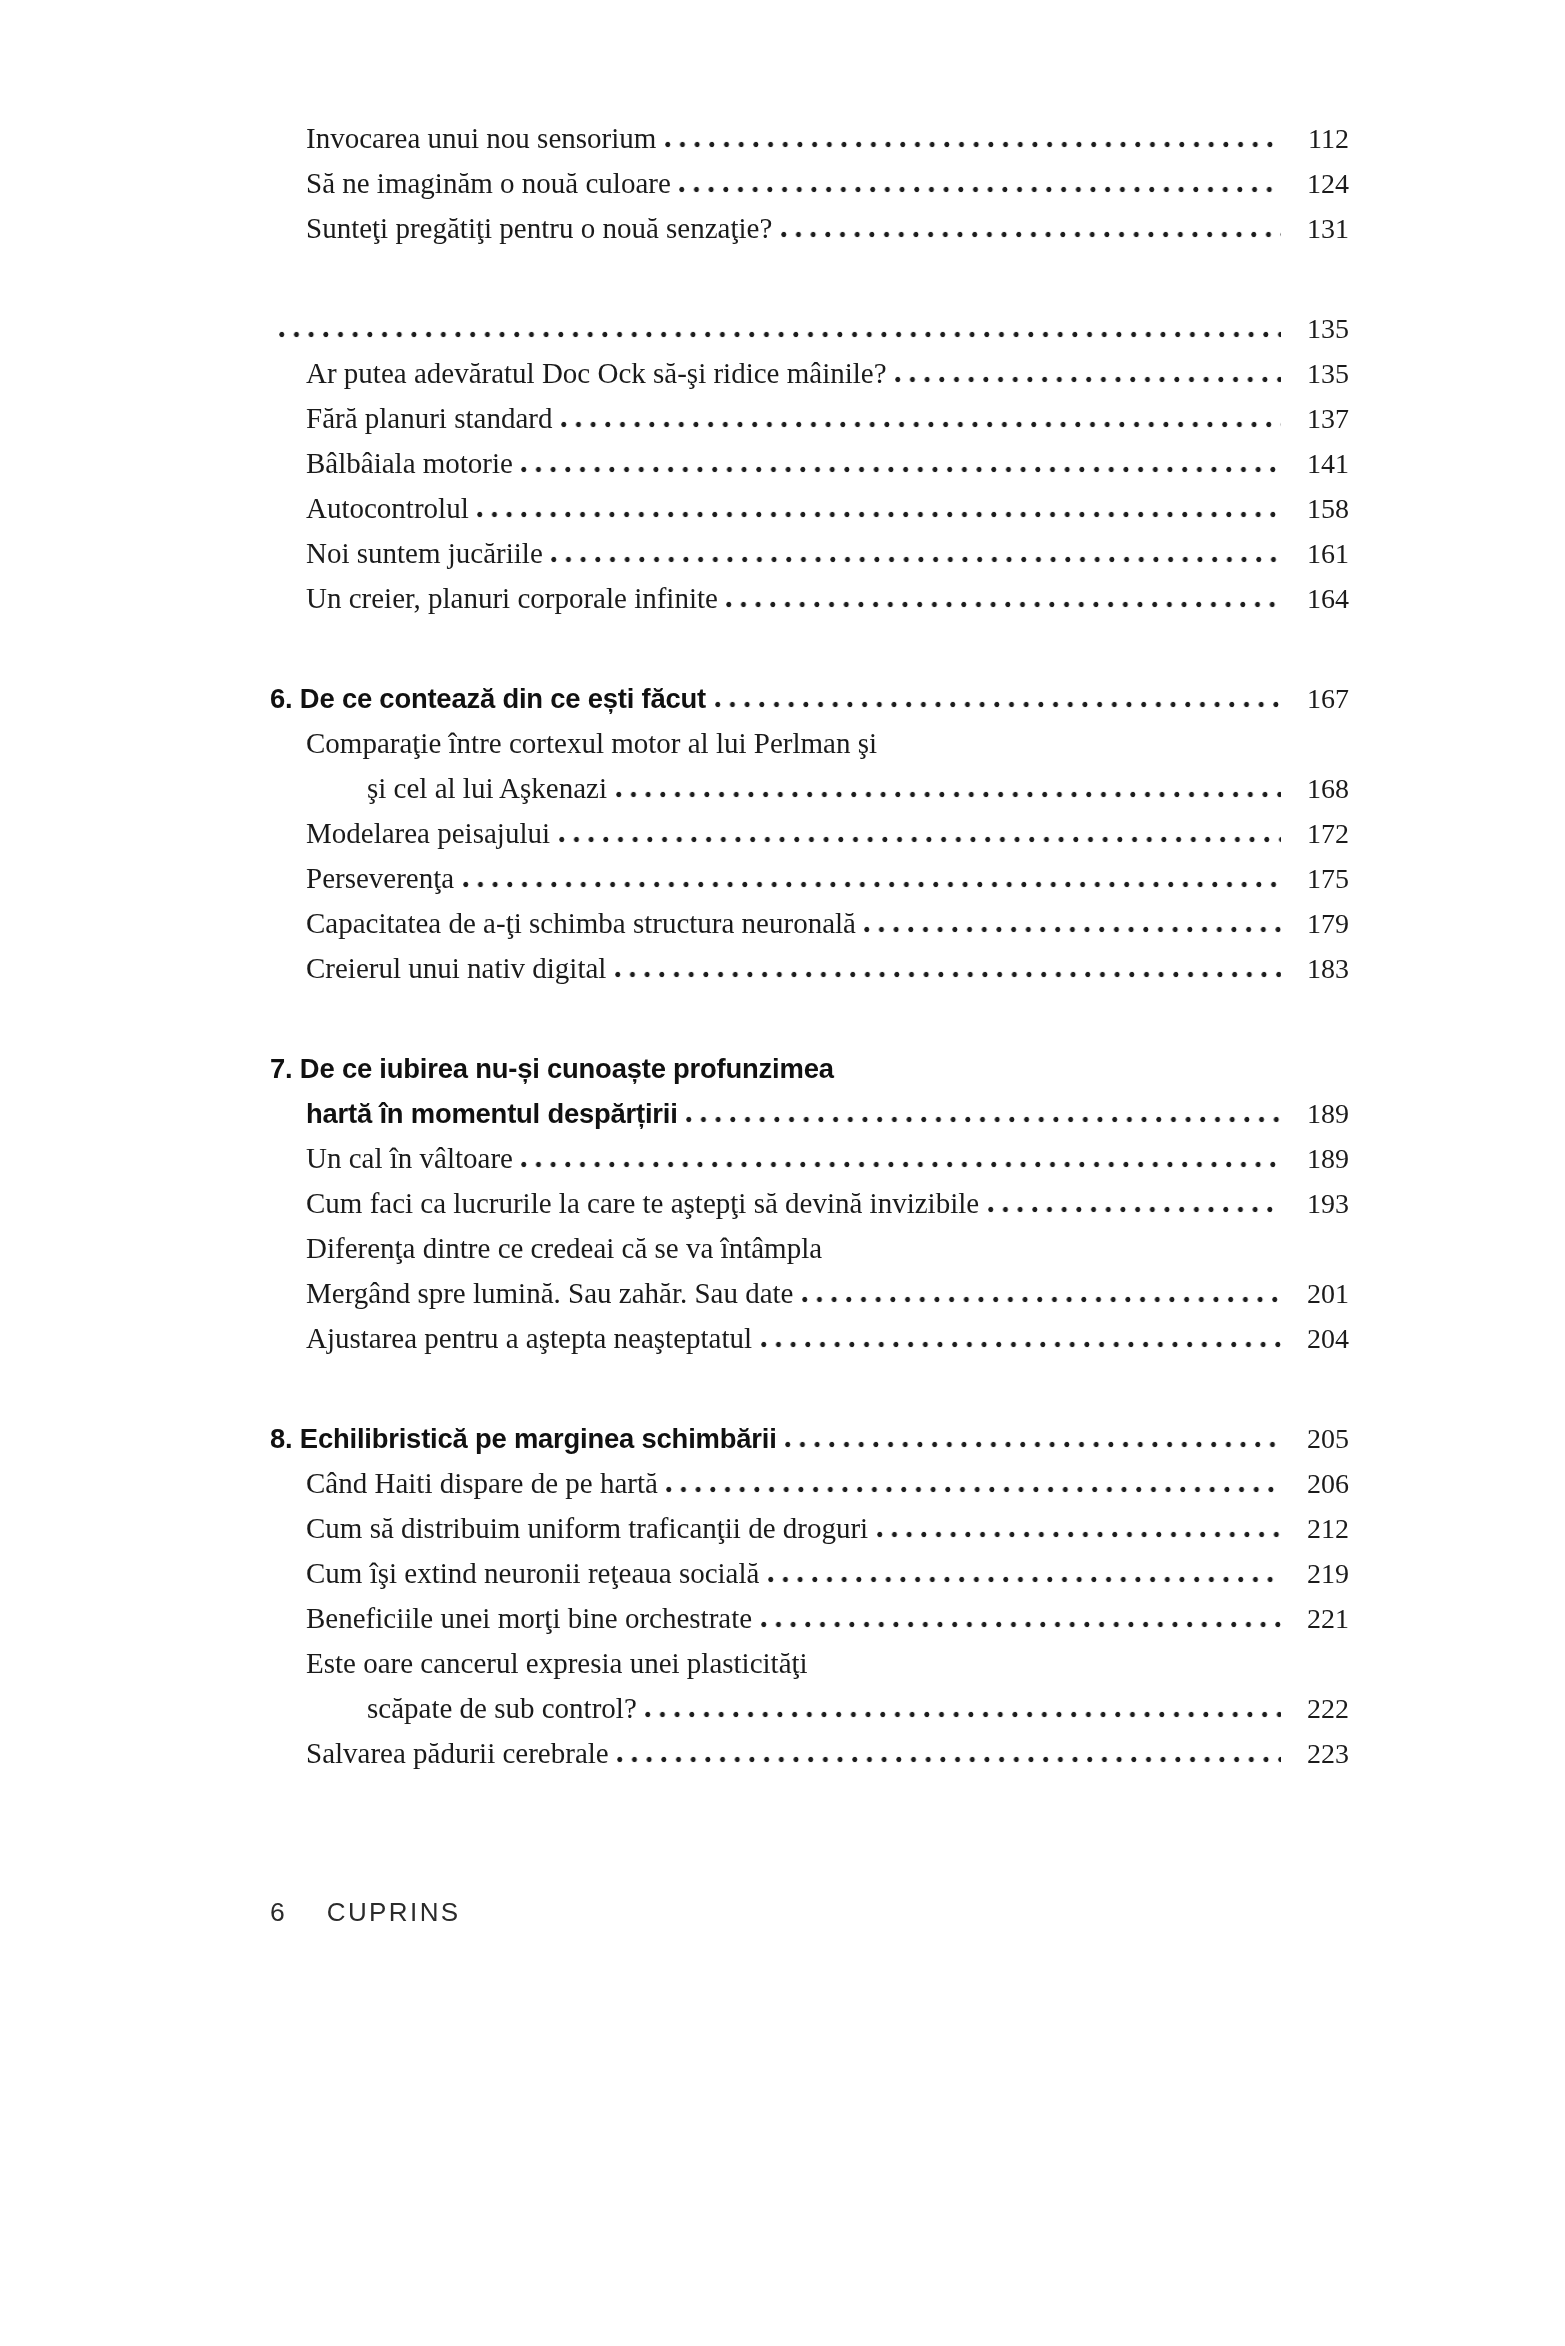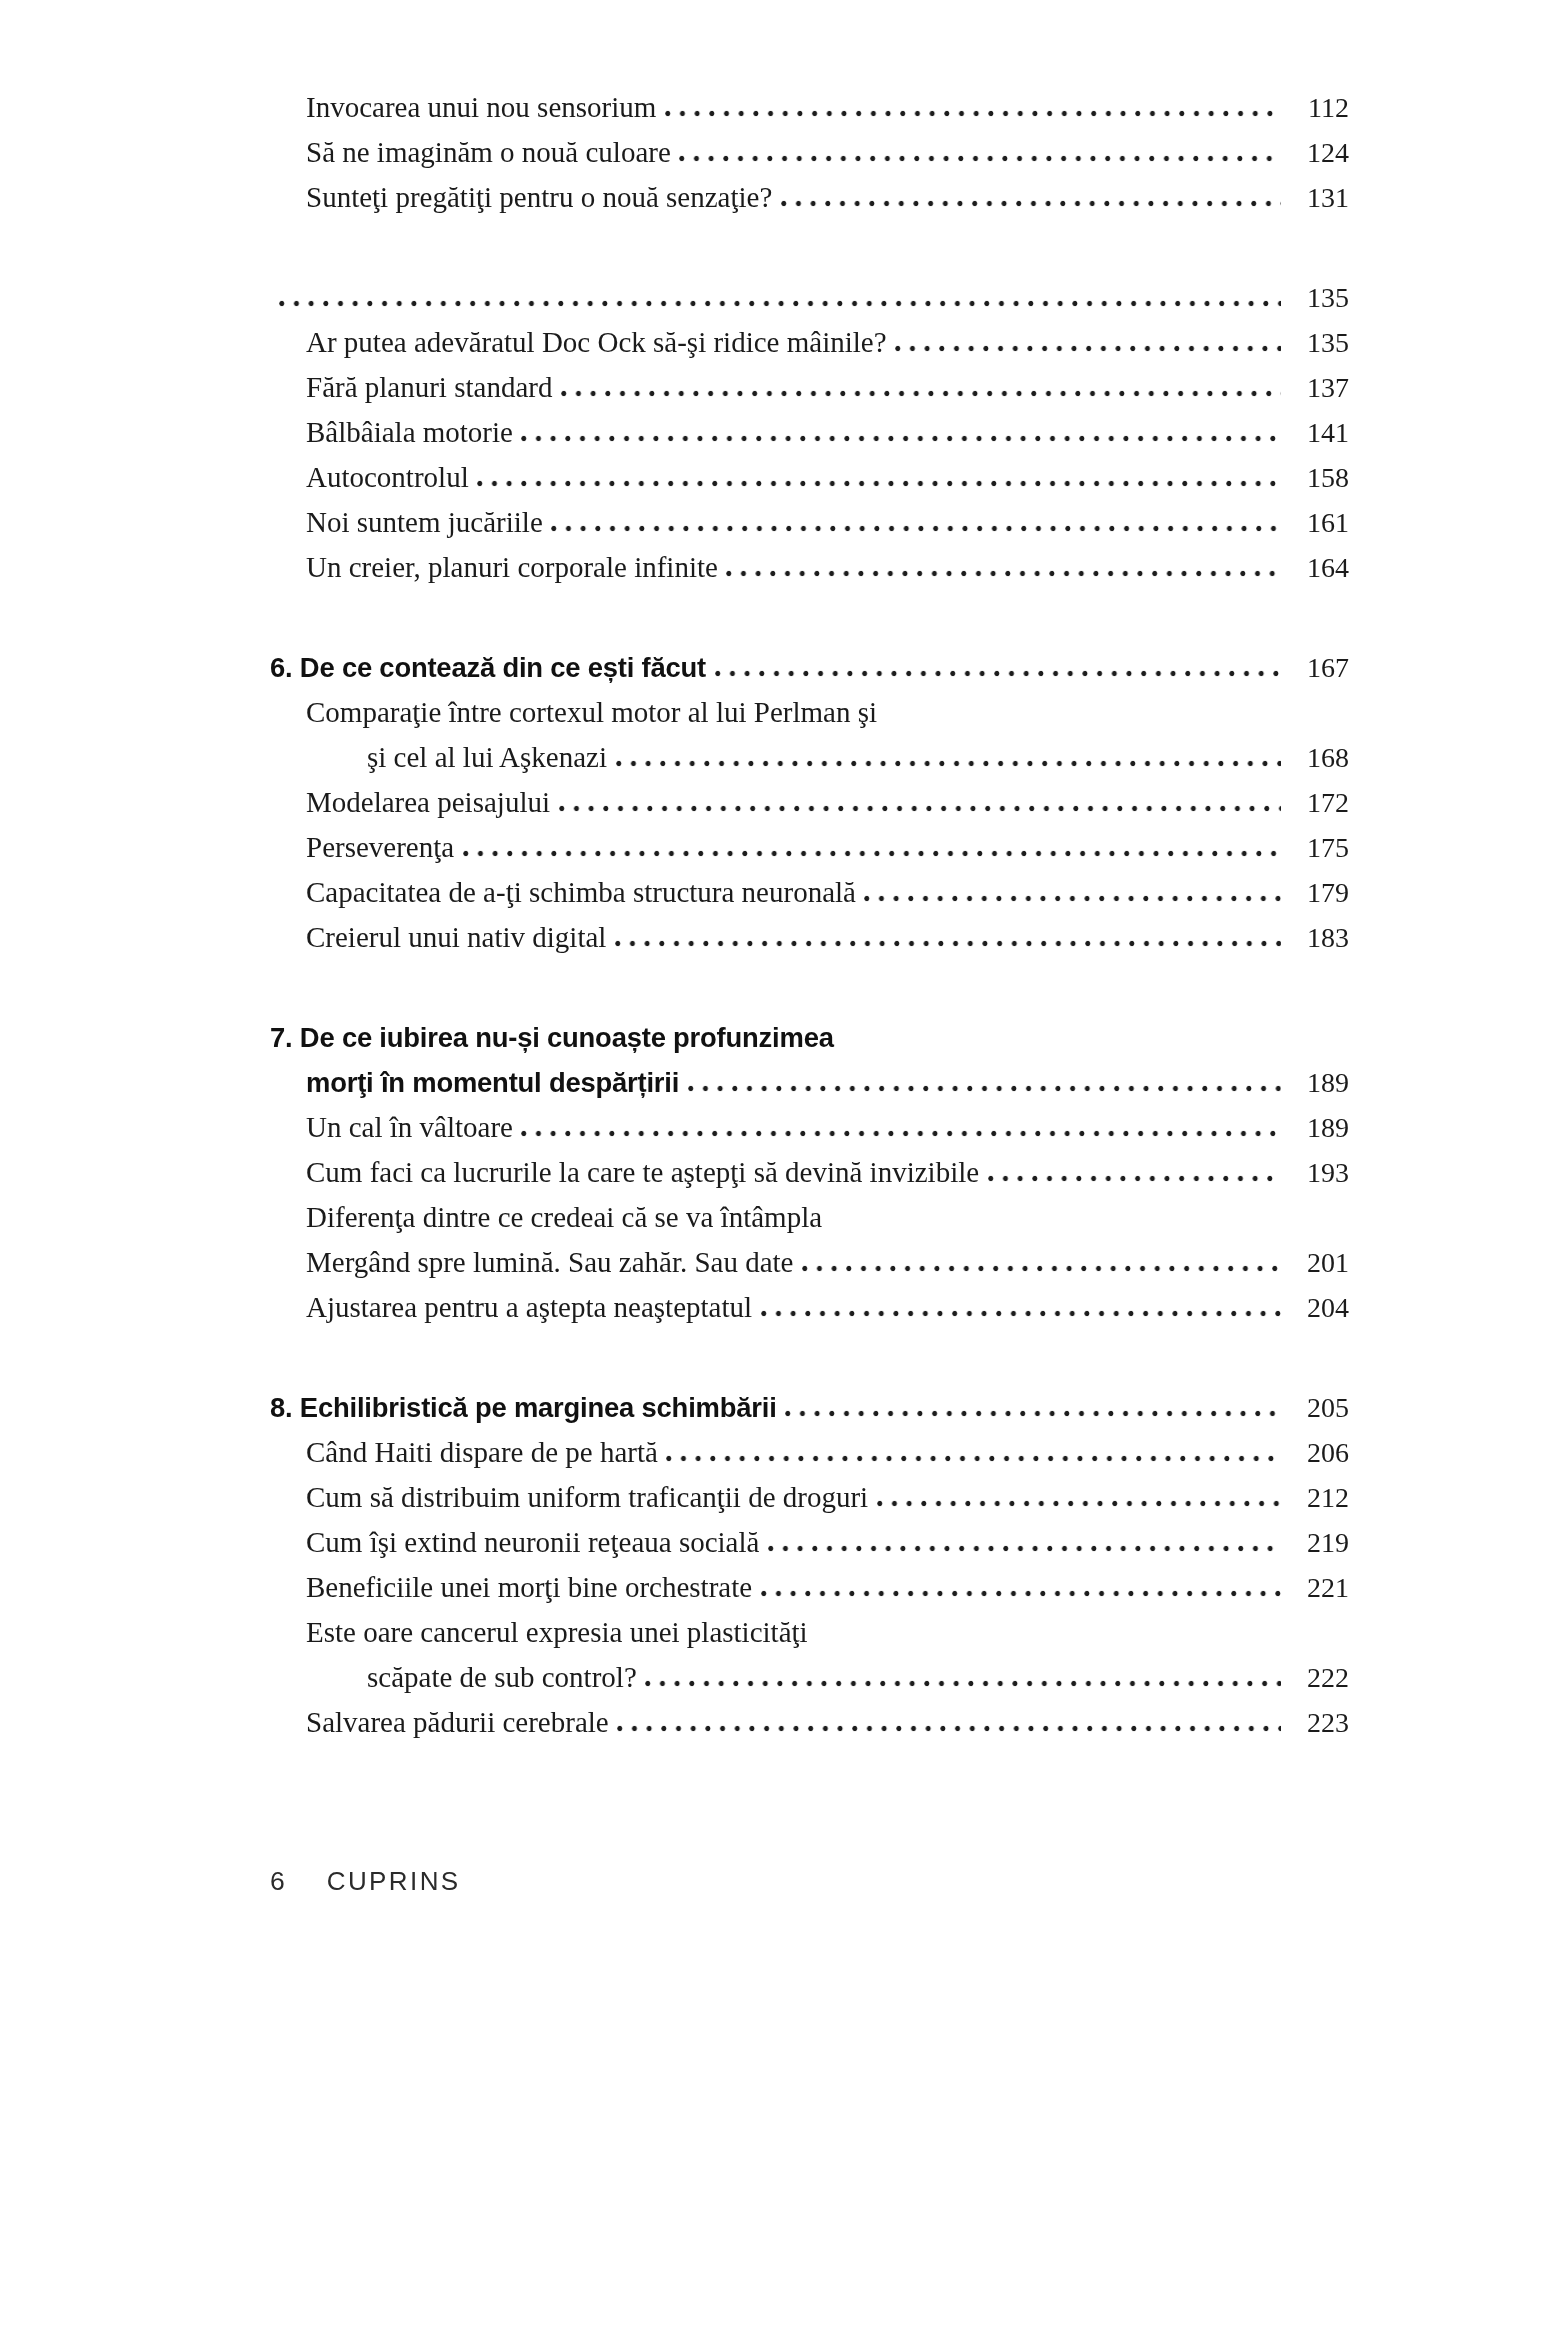--- a/index.html
+++ b/index.html
@@ -14,21 +14,21 @@
     font-family: "Liberation Serif", serif;
     color: #1b1b1b;
     -webkit-font-smoothing: antialiased;
   }
   .page {
     position: relative;
     width: 1565px;
     height: 2347px;
     background: #ffffff;
     box-sizing: border-box;
-    padding: 85px 217px 0 270px; 
+    padding: 116px 217px 0 270px; 
   }
   .toc {
     width: 1079px;
   }
   .row {
     display: flex;
     align-items: baseline;
     height: 45px;
     line-height: 45px;
     font-size: 29px;
@@ -170,21 +170,21 @@
       </div>
       <div class="row style-entry indent-1">
         <span class="title">Creierul unui nativ digital</span>
         <span class="leader"></span>
         <span class="pagenum">183</span>
       </div>
       <div class="row style-chapter indent-0 gap-before">
         <span class="title">7. De ce iubirea nu-și cunoaște profunzimea</span>
       </div>
       <div class="row style-chapter indent-1">
-        <span class="title">morţi în momentul despărțirii</span>
+        <span class="title">hartă în momentul despărțirii</span>
         <span class="leader"></span>
         <span class="pagenum">189</span>
       </div>
       <div class="row style-entry indent-1">
         <span class="title">Un cal în vâltoare</span>
         <span class="leader"></span>
         <span class="pagenum">189</span>
       </div>
       <div class="row style-entry indent-1">
         <span class="title">Cum faci ca lucrurile la care te aştepţi să devină invizibile</span>

